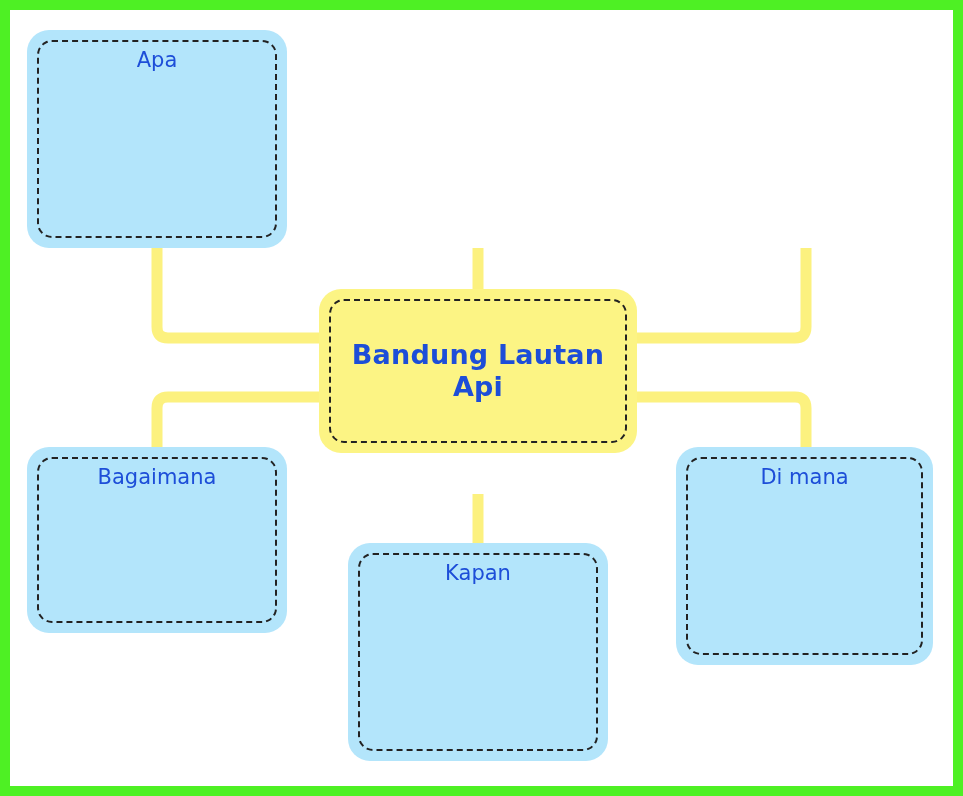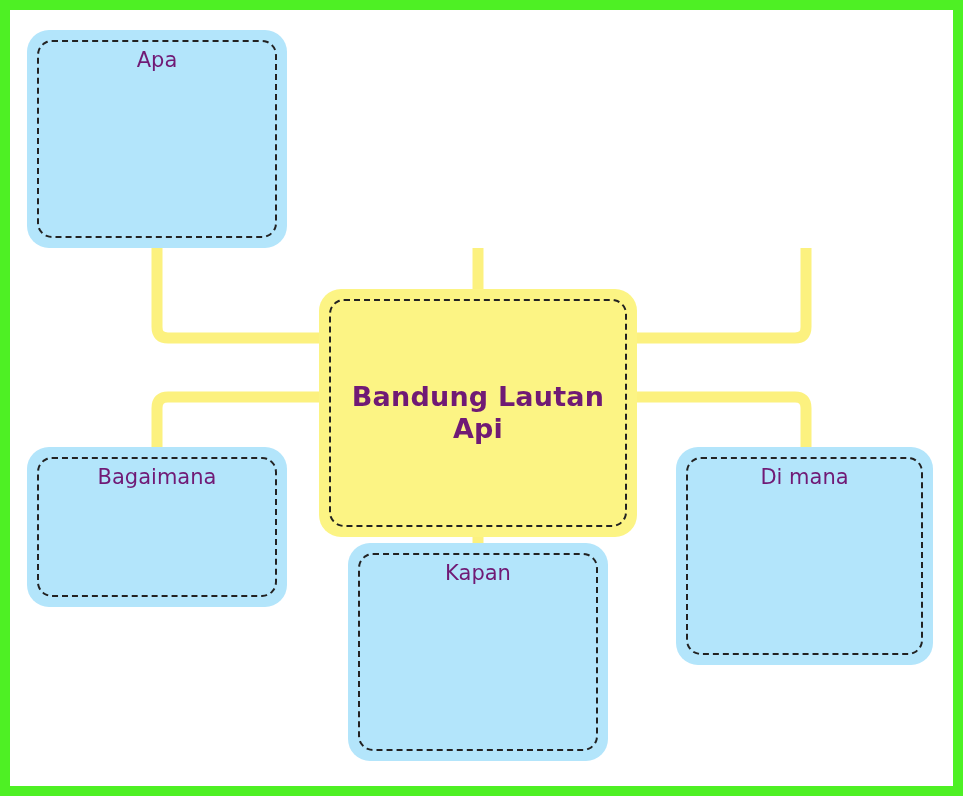--- a/index.html
+++ b/index.html
@@ -57,21 +57,21 @@
     bottom: 10px;
     box-sizing: border-box;
     border: 2.5px dashed #222222;
     border-radius: 15px;
     display: flex;
     justify-content: center;
     align-items: flex-start;
   }
 
   .node-label {
-    color: #701a75;
+    color: #1d4ed8;
     text-align: center;
     line-height: 1.18;
     padding: 0 6px;
     white-space: pre-line;
   }
 
   
   .node.branch {
     background: #b3e5fb;
   }
@@ -118,39 +118,39 @@
   </svg>
 
   <div class="node branch" style="left:27px;  top:30px;  width:260px; height:218px;">
     <div class="node-inner">
       <span class="node-label">Apa</span>
     </div>
   </div>
 
 
 
-  <div class="node branch" style="left:27px;  top:447px; width:260px; height:160px;">
+  <div class="node branch" style="left:27px;  top:447px; width:260px; height:186px;">
     <div class="node-inner">
       <span class="node-label">Bagaimana</span>
     </div>
   </div>
 
   <div class="node branch" style="left:676px; top:447px; width:257px; height:218px;">
     <div class="node-inner">
       <span class="node-label">Di mana</span>
     </div>
   </div>
 
   <div class="node branch" style="left:348px; top:543px; width:260px; height:218px;">
     <div class="node-inner">
       <span class="node-label">Kapan</span>
     </div>
   </div>
 
-  <div class="node central" style="left:319px; top:289px; width:318px; height:248px;">
+  <div class="node central" style="left:319px; top:289px; width:318px; height:164px;">
     <div class="node-inner">
       <span class="node-label">Bandung Lautan
 Api</span>
     </div>
   </div>
 
   <div id="frame"></div>
 </div>
 
 </body></html>

